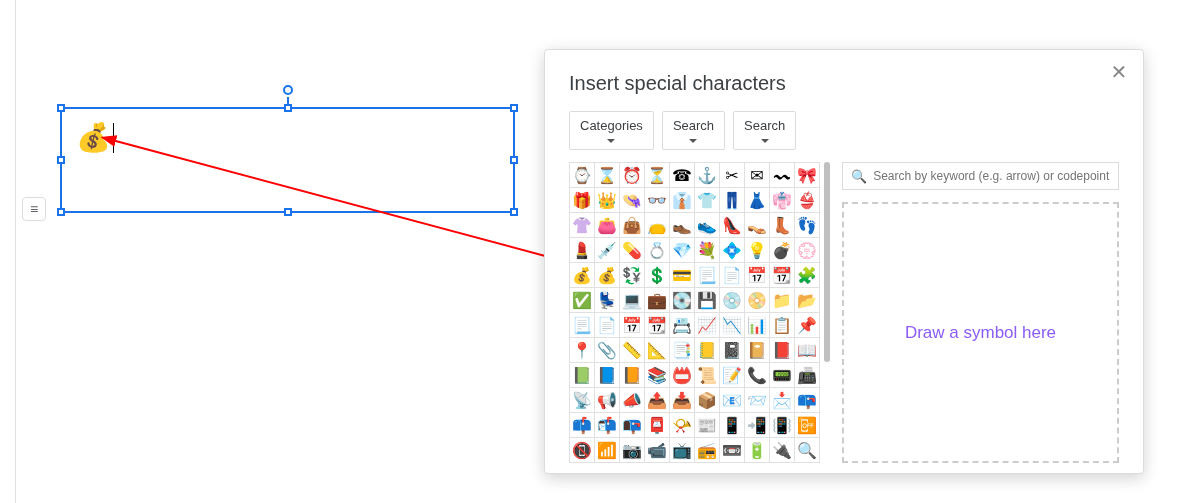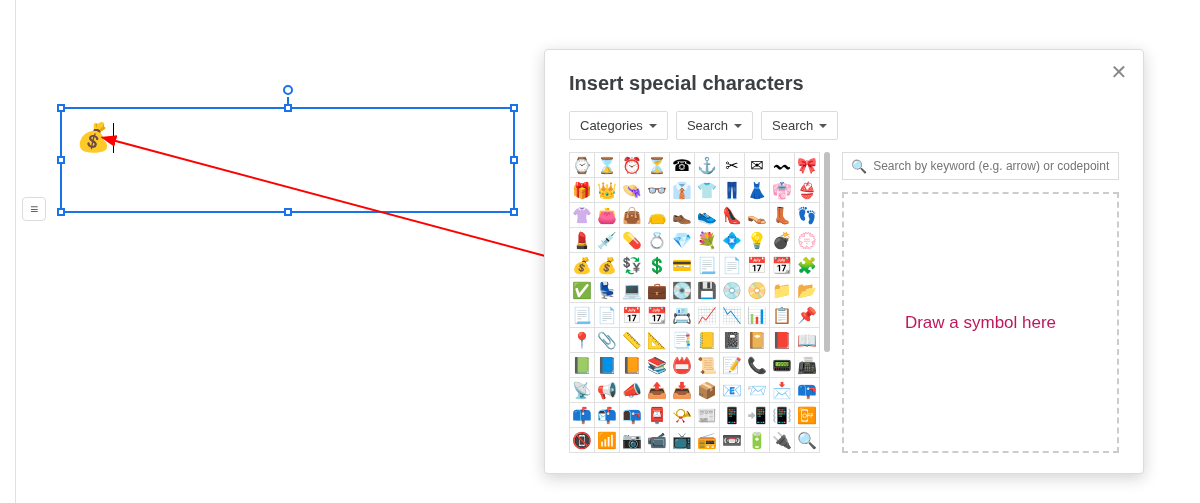--- a/index.html
+++ b/index.html
@@ -102,40 +102,41 @@
       right: 12px; top: 10px;
       width: 24px; height: 24px;
       color: #888;
       font-size: 20px;
       display: flex;
       align-items: center; justify-content: center;
       cursor: pointer;
     }
     .dialog-title {
       font-size: 20px;
-      font-weight: 700;
+      font-weight: 400;
       color: #3c4043;
       margin-bottom: 16px;
     }
     .filter-row {
       display: flex;
       gap: 8px;
       margin-bottom: 12px;
     }
     .dropdown {
       border: 1px solid #dadce0;
       background: #fff;
       padding: 6px 10px;
       font-size: 13px;
       color: #3c4043;
       border-radius: 2px;
       cursor: pointer;
       display: flex;
       align-items: center;
       gap: 6px;
+      flex-direction: column;
     }
     .caret {
       width: 0; height: 0;
       border-left: 4px solid transparent;
       border-right: 4px solid transparent;
       border-top: 4px solid #555;
     }
     .main-row {
       display: flex;
       gap: 12px;
@@ -195,21 +196,21 @@
       font-size: 12px;
       flex: 1;
       color: #3c4043;
     }
     .draw-area {
       flex: 1;
       border: 2px dashed #ccc;
       display: flex;
       align-items: center;
       justify-content: center;
-      color: #be185d;
+      color: #8b5cf6;
       font-size: 17px;
       min-height: 230px;
     }
   </style>
 </head>
 <body>
 
 <div class="page-border"></div>
 
 <div class="vertical-align-btn">

